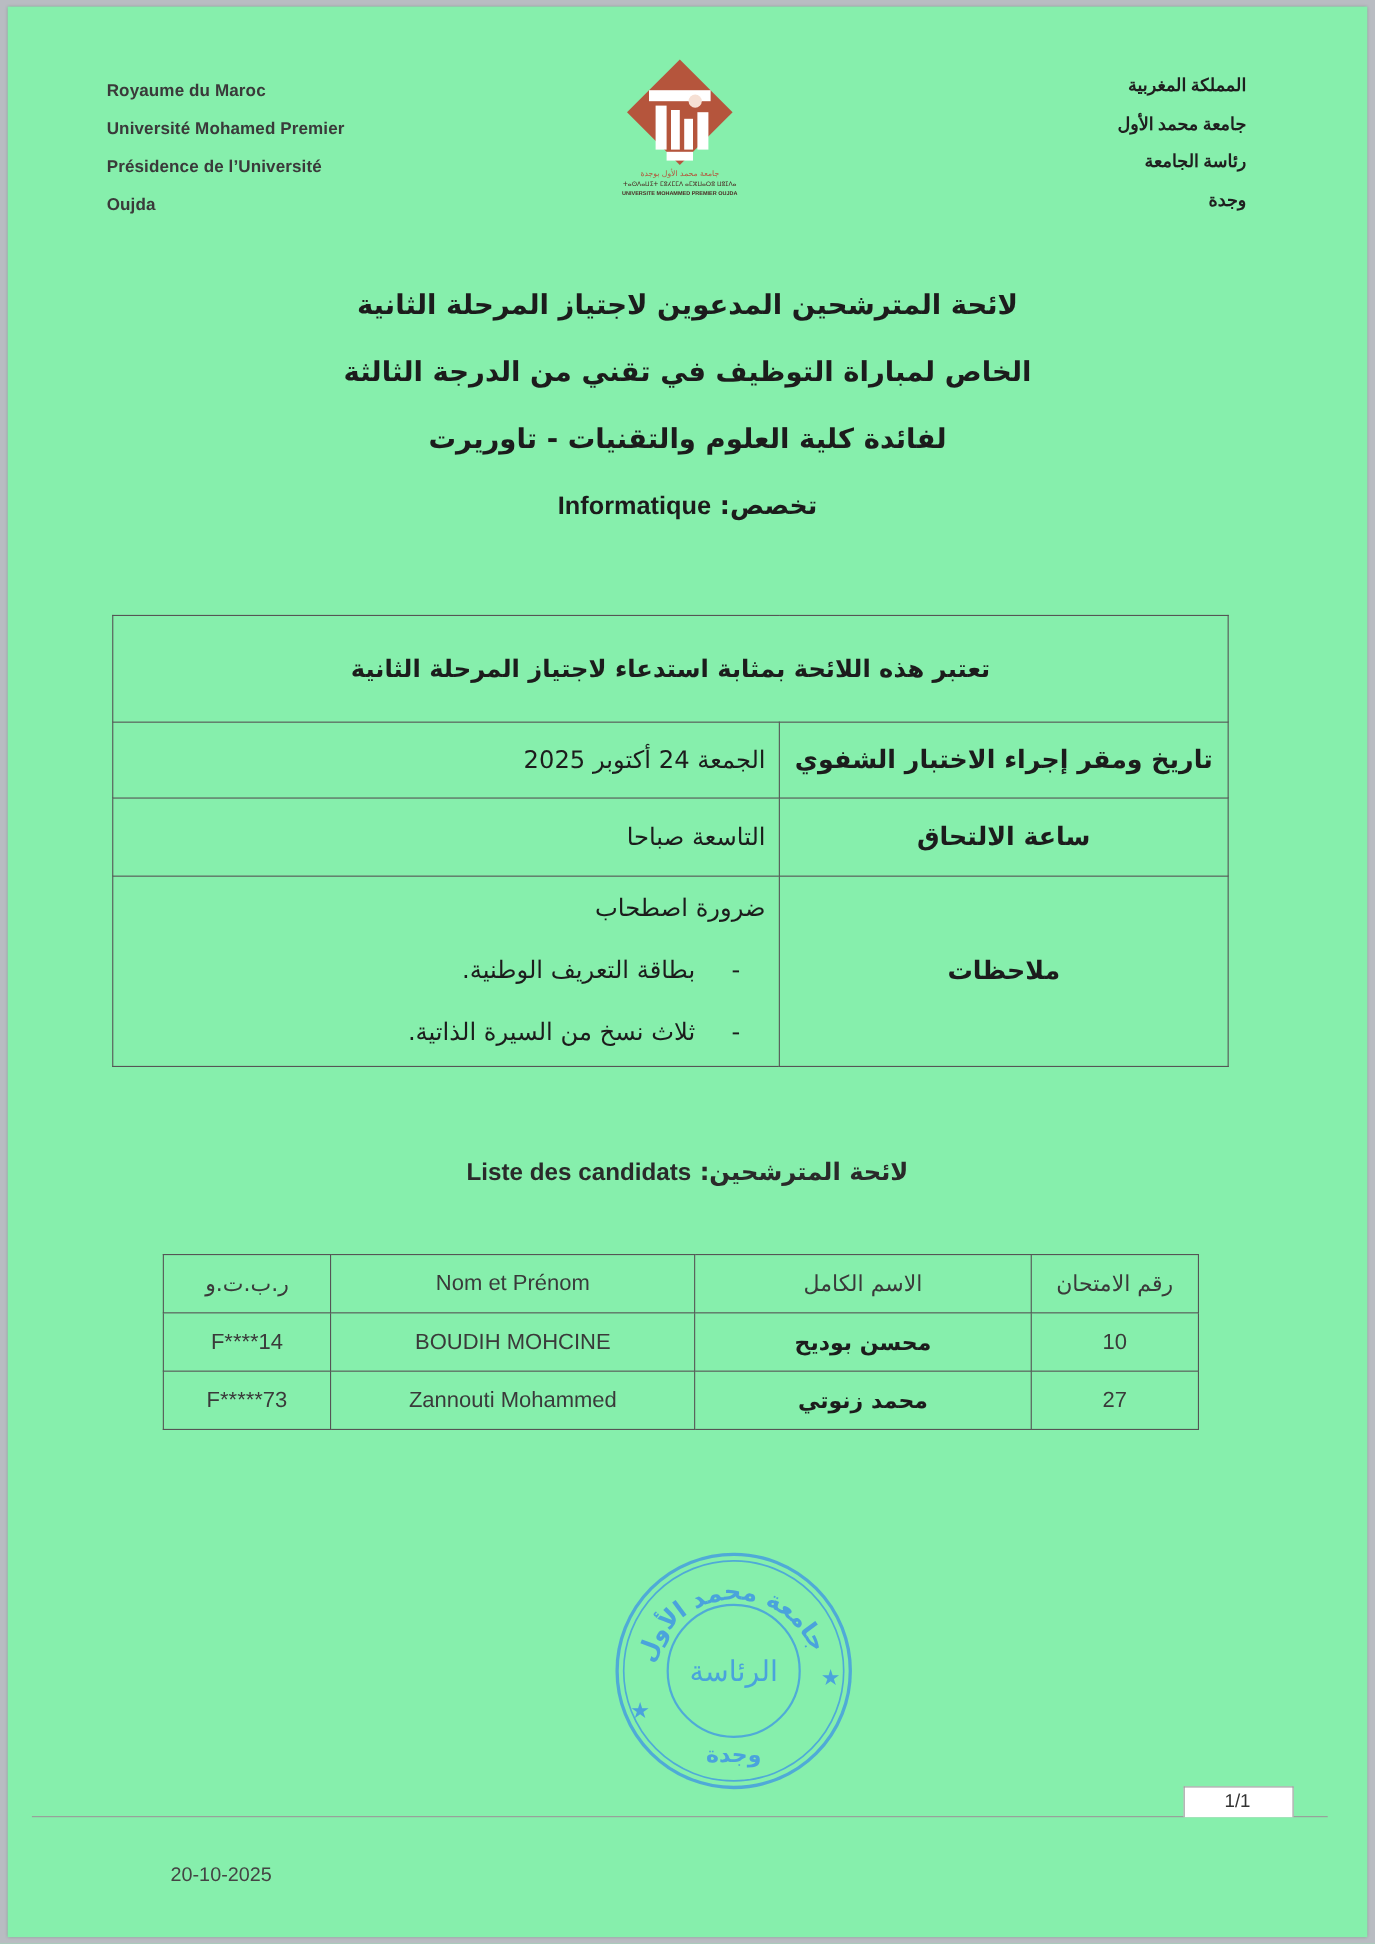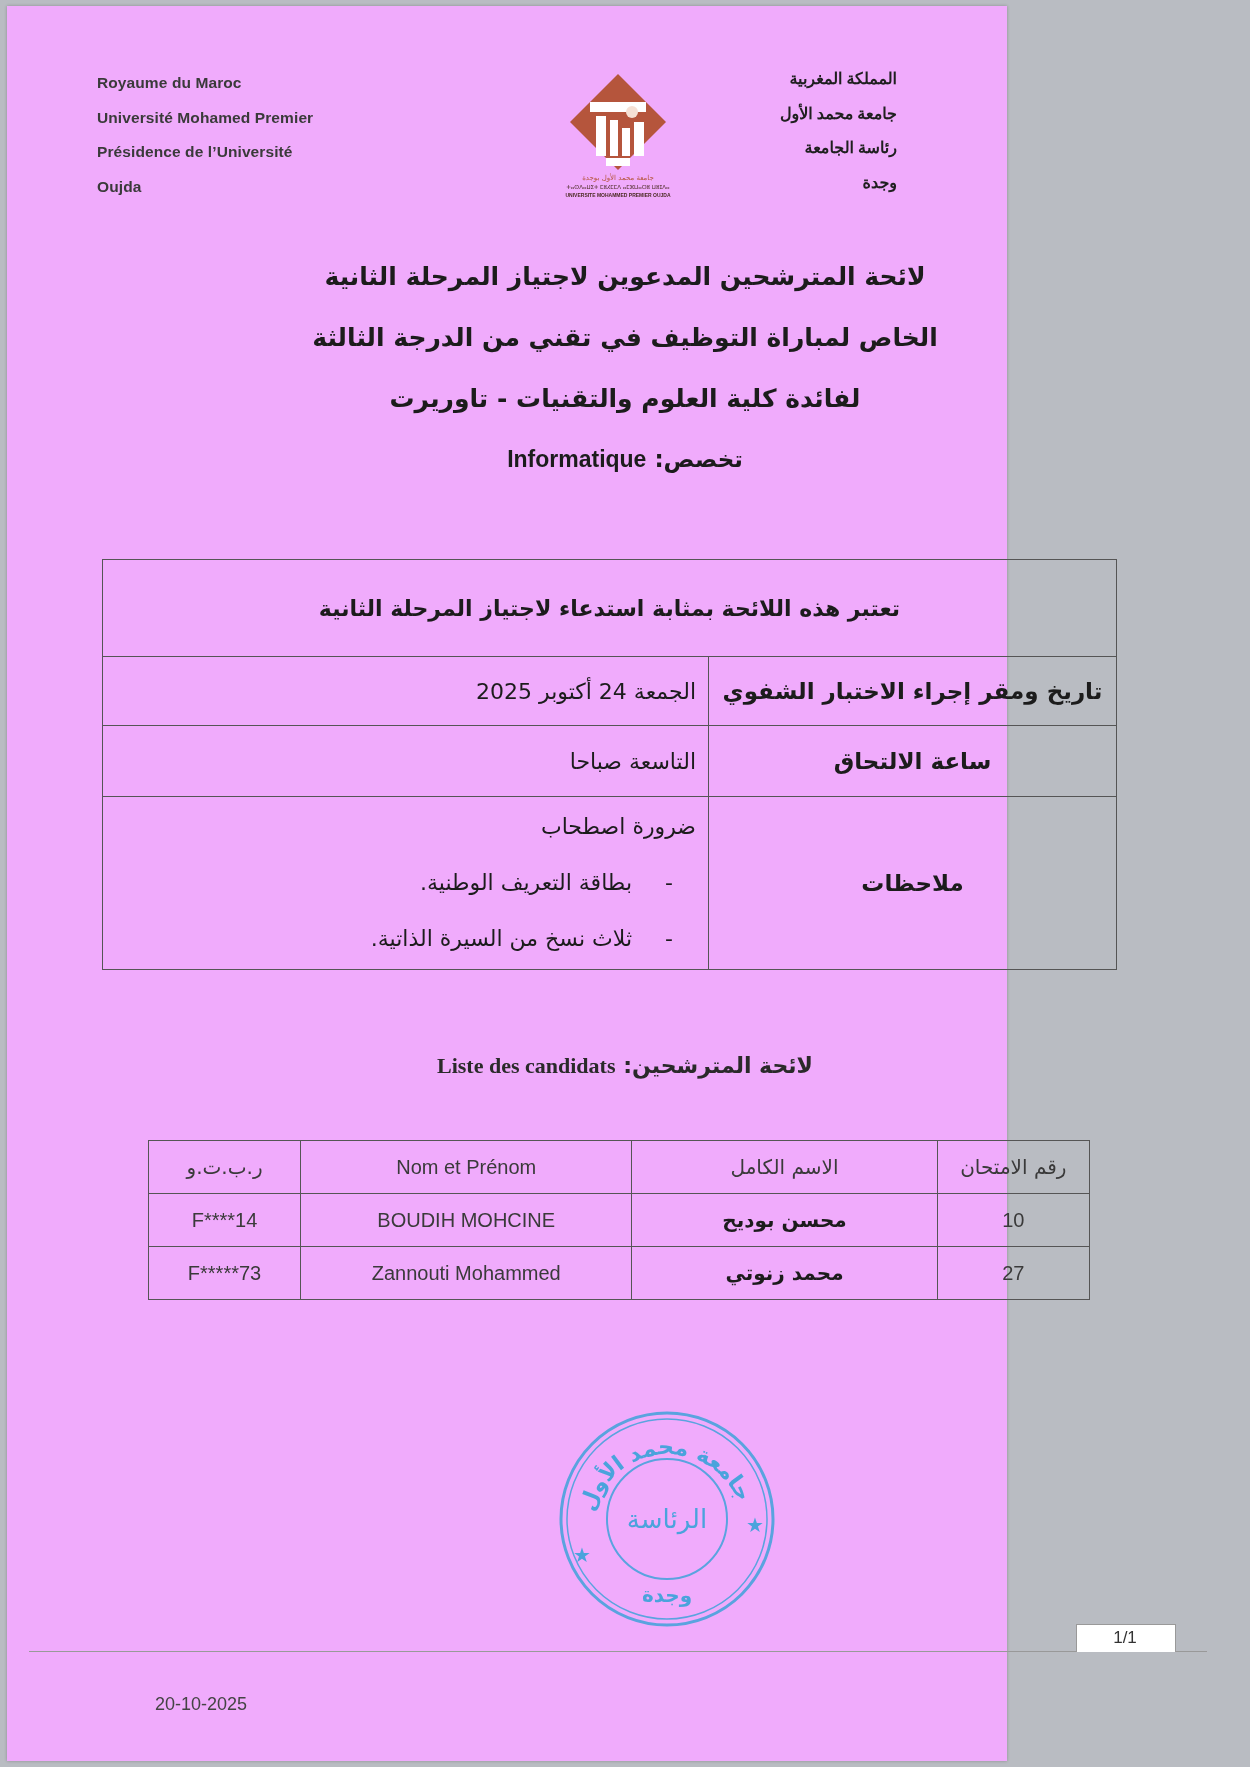--- a/index.html
+++ b/index.html
@@ -3,42 +3,42 @@
   <meta charset="utf-8">
   <style>
     html, body { margin: 0; padding: 0; }
     body {
       width: 1250px; height: 1767px; position: relative; overflow: hidden;
       background: #b9bcc2;
       font-family: "DejaVu Sans", sans-serif;
       color: #2a2a2a;
     }
     .page {
-      position: absolute; left: 7px; top: 6px; width: 1000px; height: 1755px;
-      background: #f0abfc;
+      position: absolute; left: 7px; top: 6px; width: 1236px; height: 1755px;
+      background: #86efac;
       box-shadow: 0 0 3px rgba(0,0,0,0.25);
     }
     .abs { position: absolute; }
 
     
     .hdr-left { left: 90px; top: 60px; }
     .hdr-left div {
       font-family: "Liberation Sans", sans-serif; font-weight: bold;
       font-size: 15.5px; color: #3a3a3a; height: 34.5px; line-height: 34.5px;
       letter-spacing: 0.1px;
     }
     
     .hdr-right { right: 110px; top: 56px; direction: rtl; text-align: right; }
     .hdr-right div {
       font-family: Liberation Serif, serif; font-weight: bold;
       font-size: 16px; color: #1f1f1f; height: 34.5px; line-height: 34.5px;
     }
 
     
-    .logo { left: 555px; top: 66px; width: 140px; height: 130px; }
+    .logo { left: 555px; top: 46px; width: 140px; height: 130px; }
 
     
     .title-block { left: 0; width: 1236px; top: 240px; text-align: center; direction: rtl; }
     .title-line {
       font-family: "DejaVu Sans", sans-serif; font-weight: bold;
       font-size: 25px; color: #1c1c1c; height: 61px; line-height: 61px;
     }
     .title-spec {
       font-family: "DejaVu Sans", sans-serif; font-weight: bold;
       font-size: 23px; color: #1c1c1c; height: 61px; line-height: 61px;
@@ -179,21 +179,21 @@
         <div class="note-line note-bullet">
           <span class="dash">-</span><span>ثلاث نسخ من السيرة الذاتية.</span>
         </div>
       </td>
     </tr>
   </tbody>
     </table>
 
   <div class="abs list-title">
     <span>لائحة المترشحين:</span>
-    <span style="font-family:Liberation Serif, serif;">Liste des candidats</span>
+    <span style="font-family:Liberation Sans, sans-serif;">Liste des candidats</span>
   </div>
 
   <table class="cand-table">
     <tbody>
         <tr>
       <th class="c-cin ar">ر.ب.ت.و</th>
       <th class="c-fr">Nom et Prénom</th>
       <th class="c-ar ar">الاسم الكامل</th>
       <th class="c-num ar">رقم الامتحان</th>
     </tr>

